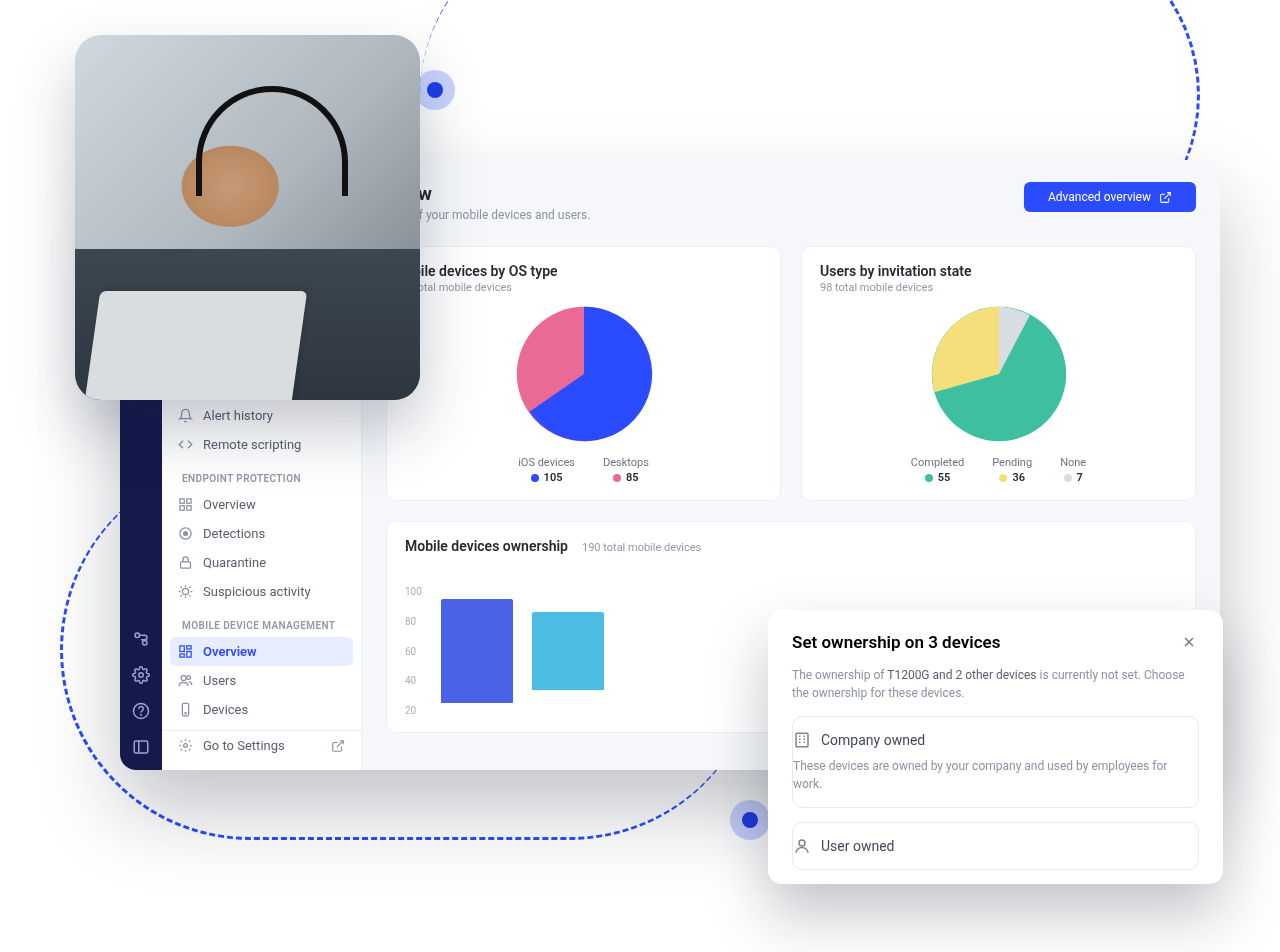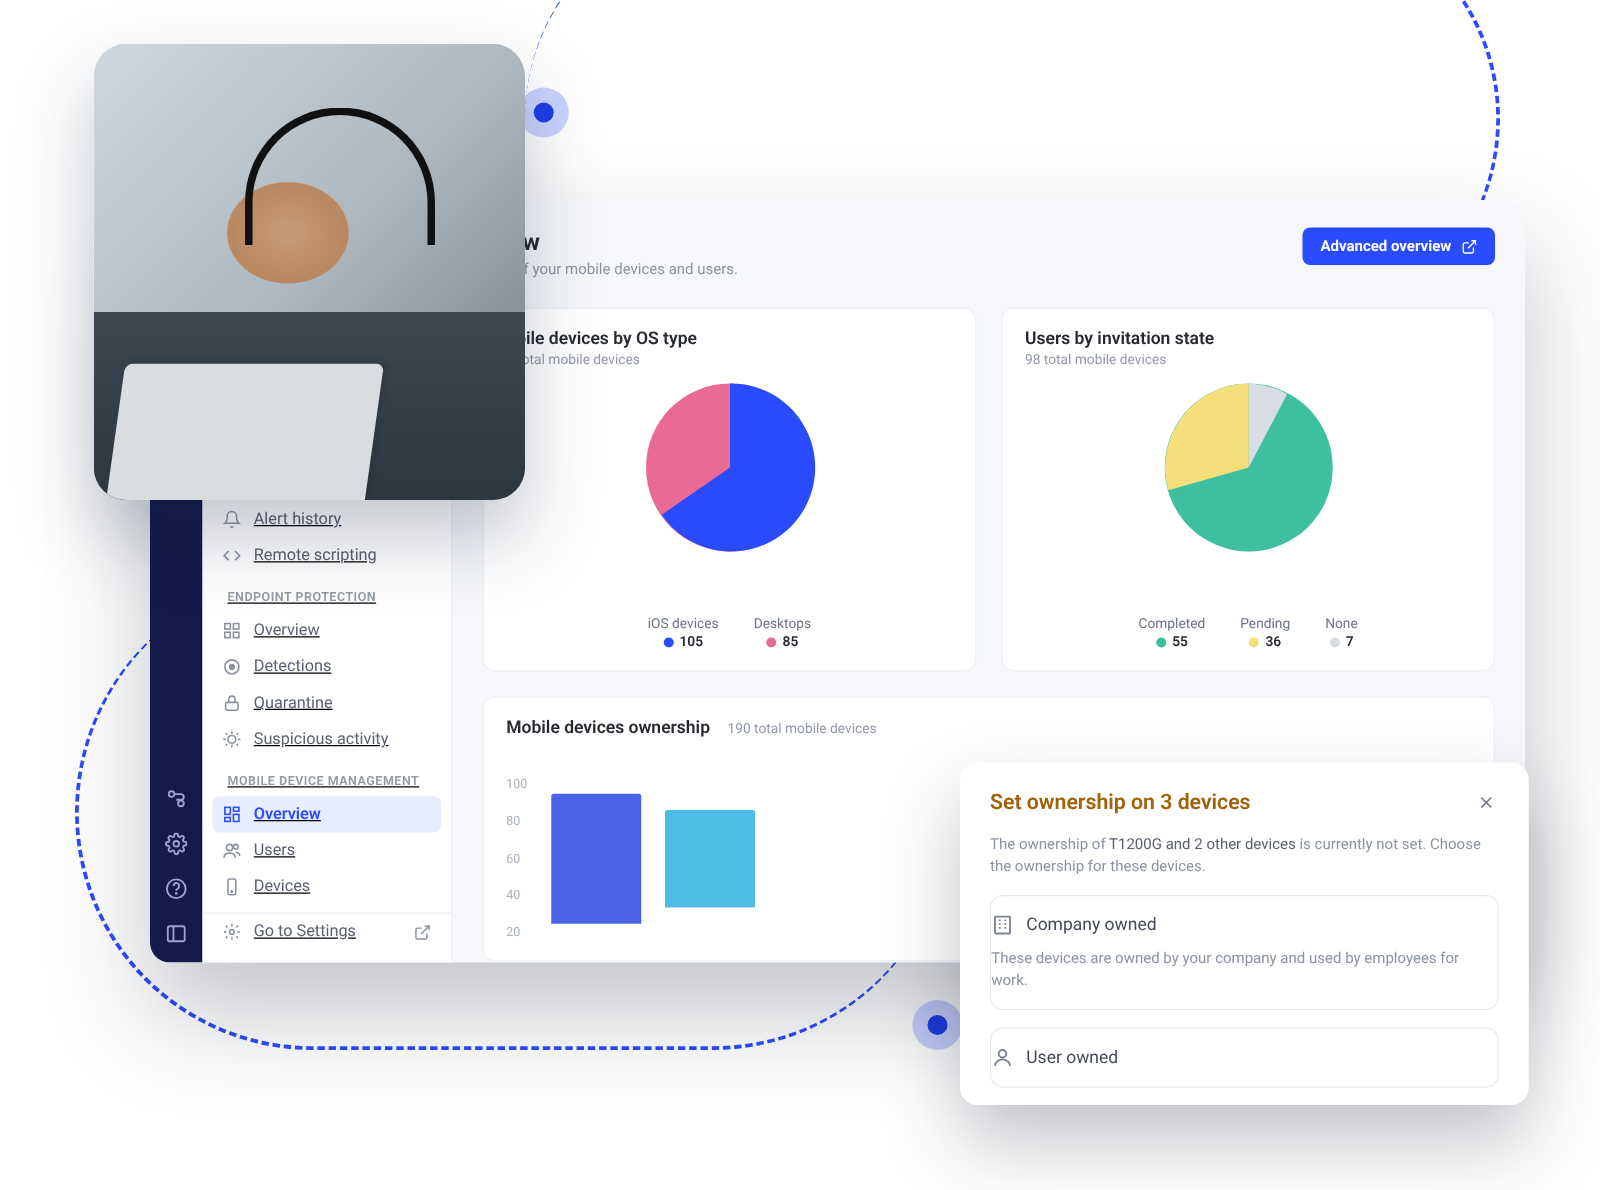--- a/index.html
+++ b/index.html
@@ -22,59 +22,59 @@
   .photo .laptop { position:absolute; left:5%; bottom:-2%; width:60%; height:32%; background:#d9dde0; border-radius:6px 6px 0 0; transform:skewX(-8deg); box-shadow: 2px -2px 6px rgba(0,0,0,0.15); }
 
   
   .app { position:absolute; left:120px; top:160px; width:1100px; height:610px; background:#f5f7fa; border-radius:16px; box-shadow: 0 40px 80px rgba(10,20,40,0.25); display:flex; overflow:hidden; z-index: 20; }
 
   
   .rail { width:42px; background:#141a4a; display:flex; flex-direction:column; justify-content:flex-end; align-items:center; padding:14px 0; gap:18px; }
   .rail .ricon { width:18px; height:18px; color:#9aa2d8; }
 
   
-  .sidebar { width:200px; background:#ffffff; border-right:1px solid #eceff3; padding-top:6px; overflow:hidden;text-decoration:underline; }
+  .sidebar { width:200px; background:#ffffff; border-right:1px solid #eceff3; padding-top:6px; overflow:hidden; }
   .sidebar .section-label { font-size:10px; font-weight:600; color:#9198a6; letter-spacing:0.04em; padding:14px 20px 6px; }
   .sidebar .item { display:flex; align-items:center; gap:10px; padding:7px 16px; font-size:13px; color:#5a6070; cursor:pointer; }
   .sidebar .item .sicon { width:15px; height:15px; display:inline-flex; align-items:center; justify-content:center; color:#8a90a0; }
   .sidebar .item.active { background:#e8ecff; color:#2a4bff; font-weight:600; margin:0 8px; border-radius:6px; padding:7px 8px; }
   .sidebar .item.active .sicon { color:#2a4bff; }
   .sidebar .settings-item { border-top:1px solid #eceff3; margin-top:6px; display:flex; justify-content:space-between; align-items:center; }
 
   
   .content { flex:1; padding:22px 24px; overflow:hidden; position:relative; }
   .header { display:flex; justify-content:space-between; align-items:flex-start; margin-bottom:24px; }
   .header h1 { font-size:19px; font-weight:700; color:#26292f; }
   .header p { font-size:12px; color:#8b93a3; margin-top:3px; }
-  .adv-btn { background:#2a4bff; color:#fff; border:none; border-radius:6px; padding:8px 14px; font-size:12px; font-weight:700; display:flex; align-items:center; gap:8px; cursor:pointer; }
+  .adv-btn { background:#2a4bff; color:#fff; border:none; border-radius:6px; padding:8px 24px; font-size:12px; font-weight:400; display:flex; align-items:center; gap:8px; cursor:pointer; }
   .adv-btn svg { width:13px; height:13px; }
 
   .card-row { display:flex; gap:20px; }
   .card { background:#fff; border:1px solid #eceff3; border-radius:10px; padding:16px 18px; display:flex; flex-direction:column; }
   .card.half { flex:1 1 0; }
   .card h3 { font-size:14px; font-weight:600; color:#26292f; }
   .card .sub { font-size:11px; color:#9198a6; margin-top:2px; }
   .pie-wrap { display:flex; justify-content:center; margin:10px 0 8px; }
   svg.pie { width:140px; height:140px; }
   .legend { display:flex; justify-content:center; gap:28px; margin-top:4px; }
   .legend .entry { text-align:center; font-size:11px; color:#6c7383; }
-  .legend .entry .lbl { display:block; margin-bottom:2px;margin-top:36px; }
+  .legend .entry .lbl { display:block; margin-bottom:2px; }
   .legend .dot { display:inline-block; width:8px; height:8px; border-radius:50%; margin-right:5px; vertical-align:middle; }
   .legend .val { font-weight:600; color:#26292f; }
 
   .card.full { margin-top:20px; width:100%; }
   .card.full .hdr { display:flex; align-items:baseline; gap:14px; }
   .bar-chart { display:flex; align-items:center; gap:19px; height:130px; margin-top:32px; padding-left:36px; position:relative; }
   .bar-chart .axis { position:absolute; left:0; top:0; bottom:0; display:flex; flex-direction:column; justify-content:space-between; font-size:10px; color:#a9b0bd; }
   .bar { width:72px; border-radius:2px 2px 0 0; }
 
   
   .modal { position:absolute; left:768px; top:610px; width:455px; background:#fff; border-radius:14px; box-shadow: 0 30px 60px rgba(10,20,40,0.25); padding:22px 24px 14px; z-index: 60; }
   .modal .mhdr { display:flex; justify-content:space-between; align-items:flex-start; }
-  .modal h2 { font-size:17px; font-weight:600; color:#a16207; }
+  .modal h2 { font-size:17px; font-weight:600; color:#000000; }
   .modal .close { background:none; border:none; color:#6c7383; cursor:pointer; font-size:16px; padding:2px; }
   .modal .desc { font-size:12px; color:#8b93a3; margin-top:10px; line-height:1.5; }
   .modal .desc b { color:#5a6070; font-weight:400; }
   .option { border:1px solid #e6e9ef; border-radius:10px; padding:14px 0; margin-top:14px; cursor:pointer; }
   .option .ohdr { display:flex; align-items:center; gap:10px; font-size:14px; color:#44495a; }
   .option .ohdr svg { width:18px; height:18px; color:#7c8394; }
   .option .obody { font-size:12px; color:#8b93a3; margin-top:8px; line-height:1.5; }
 
 </style>
 </head>

